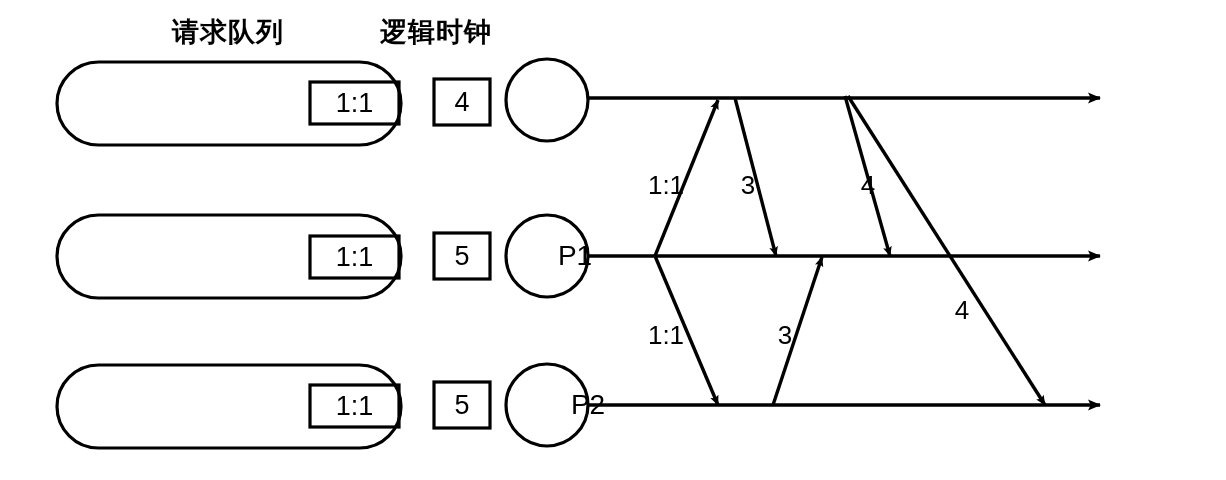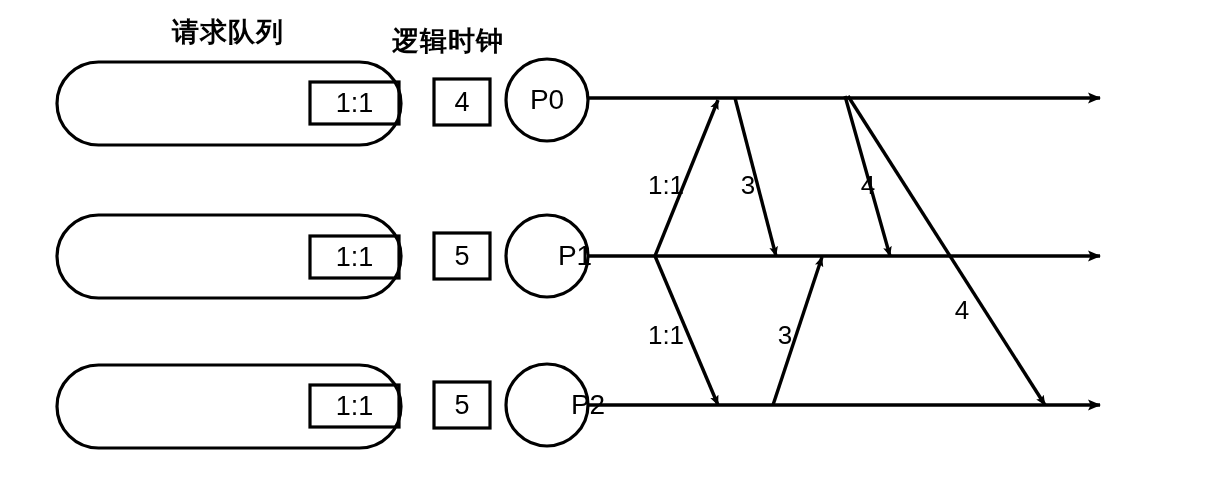--- a/index.html
+++ b/index.html
@@ -58,25 +58,24 @@
       <line x1="655" y1="256" x2="718" y2="100" marker-end="url(#ah)"></line>
       <line x1="735" y1="98" x2="776" y2="256" marker-end="url(#ah)"></line>
       <line x1="845" y1="96" x2="890" y2="256" marker-end="url(#ah)"></line>
       <line x1="655" y1="256" x2="718" y2="405" marker-end="url(#ah)"></line>
       <line x1="773" y1="405" x2="822" y2="257" marker-end="url(#ah)"></line>
       <line x1="848" y1="96" x2="1045" y2="405" marker-end="url(#ah)"></line>
     </g>
   </svg>
 
   <div class="hdr" style="left:172px;top:14px;">请求队列</div>
-  <div class="hdr" style="left:392px;top:14px;margin-top:9px;">逻辑时钟</div>
+  <div class="hdr" style="left:380px;top:14px;">逻辑时钟</div>
 
   <div class="boxtxt" style="left:310px;top:82px;width:89px;height:42px;">1:1</div>
   <div class="boxtxt" style="left:434px;top:79px;width:56px;height:46px;">4</div>
-  <div class="proc" style="left:506px;top:79px;width:82px;height:42px;">P0</div>
 
   <div class="boxtxt" style="left:310px;top:236px;width:89px;height:42px;">1:1</div>
   <div class="boxtxt" style="left:434px;top:233px;width:56px;height:46px;">5</div>
   <div class="proc" style="left:506px;top:235px;width:82px;height:42px;margin-left:28px;">P1</div>
 
   <div class="boxtxt" style="left:310px;top:385px;width:89px;height:42px;">1:1</div>
   <div class="boxtxt" style="left:434px;top:382px;width:56px;height:46px;">5</div>
   <div class="proc" style="left:506px;top:384px;width:82px;height:42px;margin-left:41px;">P2</div>
 
   <div class="msglbl" style="left:637px;top:168px;width:58px;height:34px;">1:1</div>

